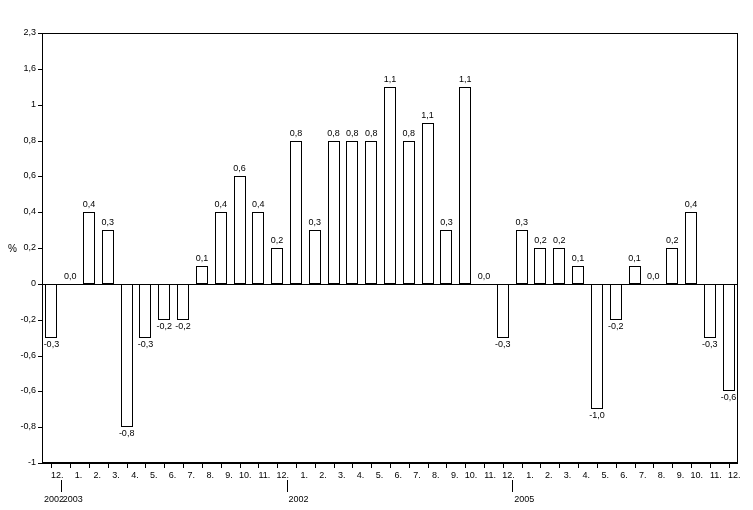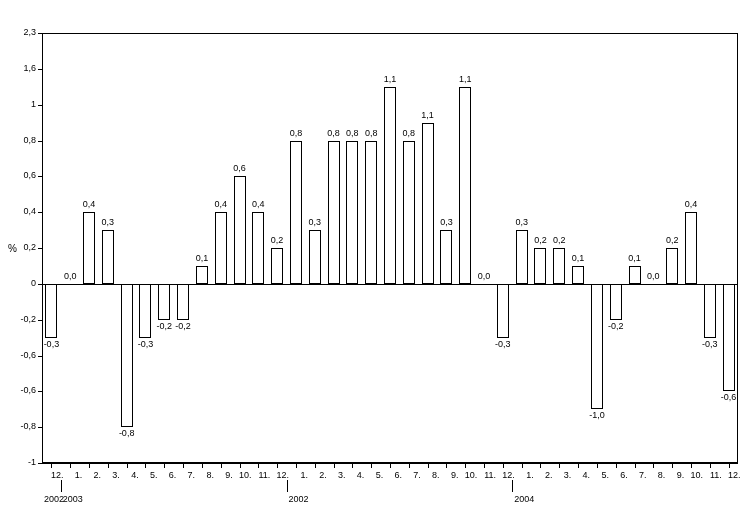--- a/index.html
+++ b/index.html
@@ -299,18 +299,18 @@
       <div class="xtick-label" style="left: 716.595px;">12.</div>
       <div class="xtick-mark" style="left: 728.595px;"></div>
     </div>
   <div id="axis-bottom-line"></div>
   <div id="years">
       <div class="year-label" style="left: 44px;">2002</div>
       <div class="year-label" style="left: 62.8108px;">2003</div>
       <div class="year-sep" style="left: 60.8108px;"></div>
       <div class="year-label" style="left: 288.541px;">2002</div>
       <div class="year-sep" style="left: 286.541px;"></div>
-      <div class="year-label" style="left: 514.27px;">2004</div>
+      <div class="year-label" style="left: 514.27px;">2005</div>
       <div class="year-sep" style="left: 512.27px;"></div>
     </div>
 
 <div class="zeroline" style="left: 42px; top: 283.833px;"></div>
   </div>
 
 </body></html>

